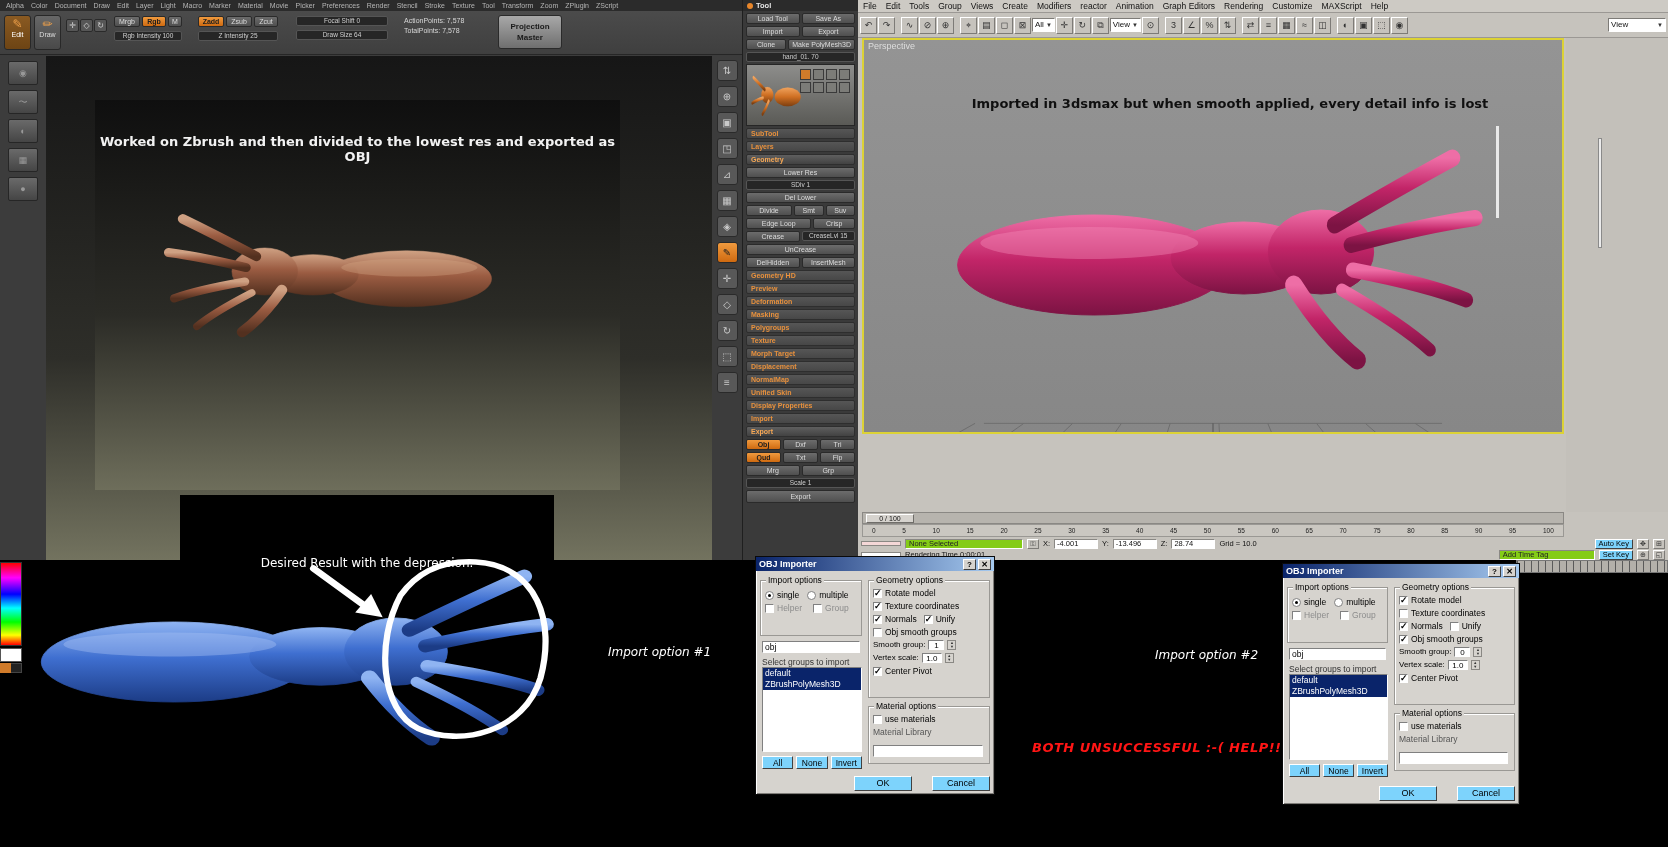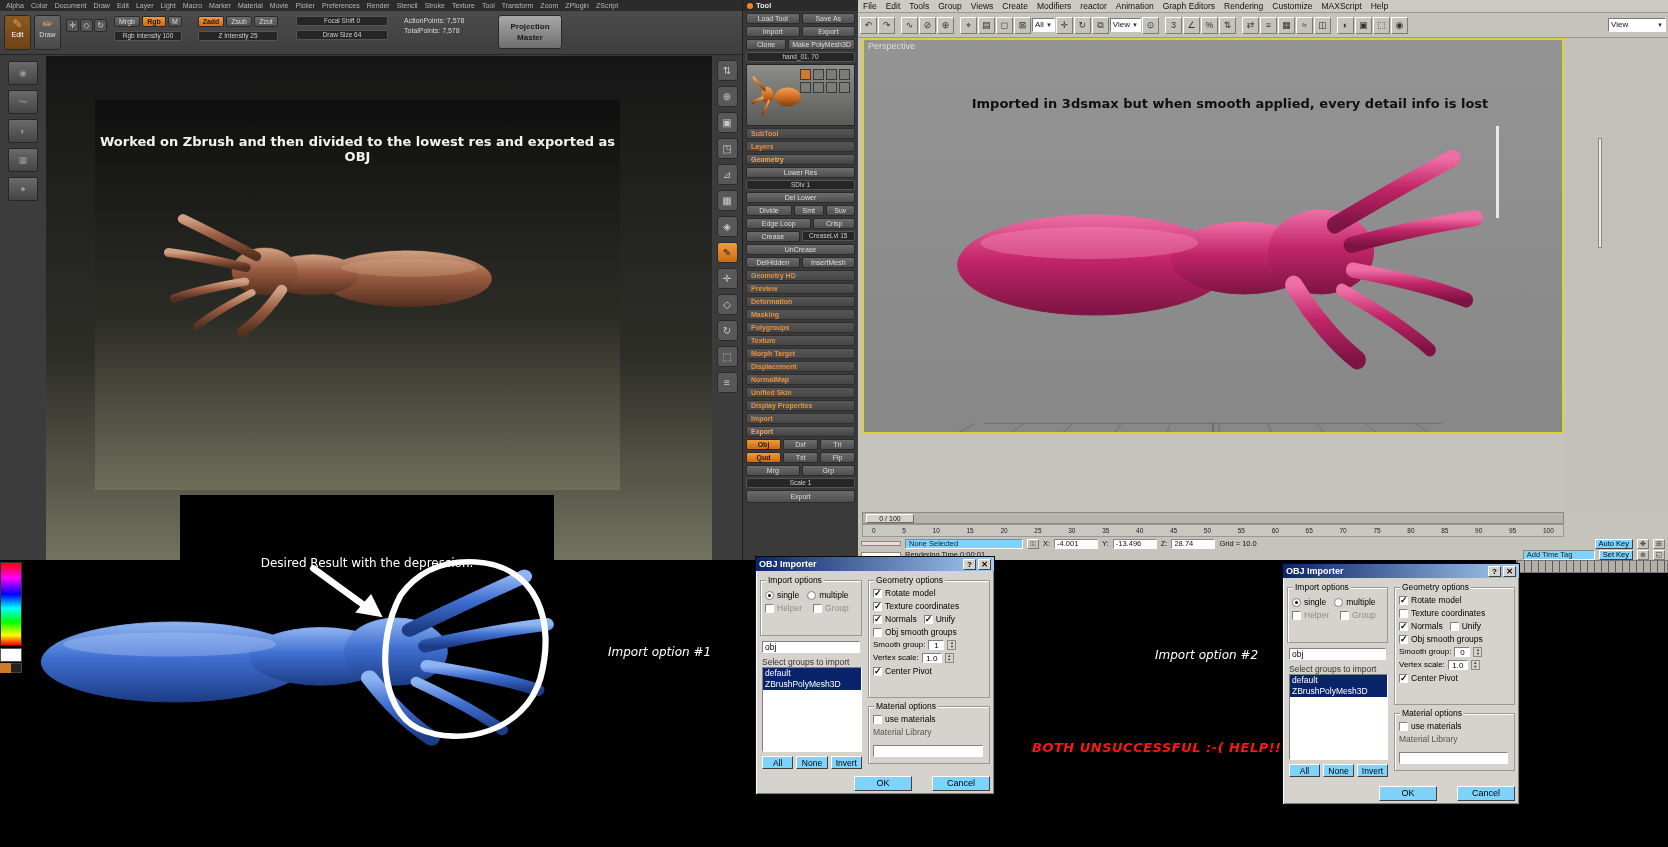--- a/index.html
+++ b/index.html
@@ -59,21 +59,21 @@
   .vp-label{position:absolute;left:4px;top:1px;color:#dedede;font-size:9px;}
   .vp-caption{position:absolute;left:0;top:56px;width:100%;text-align:center;color:#101010;font-size:13px;font-weight:bold;font-family:"DejaVu Sans",sans-serif;padding-left:34px;}
   .vp-white{position:absolute;left:632px;top:86px;width:3px;height:92px;background:#e9e9e9;}
   .max-right{position:absolute;left:708px;top:38px;width:102px;height:474px;background:#c3c0ba;}
   .mr-slit{position:absolute;left:32px;top:100px;width:4px;height:110px;background:#ececec;border:1px solid #8a8a8a;}
   .track{position:absolute;left:4px;top:512px;width:702px;height:12px;background:#b7b4ae;border:1px solid #8a8884;}
   .tchip{position:absolute;left:3px;top:1px;width:48px;height:9px;background:#d6d3ce;border:1px solid;border-color:#fff #6f6d69 #6f6d69 #fff;font-size:7px;line-height:7px;text-align:center;color:#111;}
   .ruler{position:absolute;left:4px;top:524px;width:702px;height:13px;background:#cac7c1;border:1px solid #9a9894;display:flex;justify-content:space-between;align-items:center;padding:0 9px;}
   .tick{font-size:6.5px;color:#222;}
   .strow{position:absolute;left:0;width:100%;height:11px;display:flex;align-items:center;gap:4px;padding:0 3px;}
-  .sunkg{background:#7dd3fc;border:1px solid;border-color:#8a8884 #fff #fff #8a8884;font-size:7.5px;line-height:8px;padding:0 3px;color:#222;height:10px;overflow:hidden;white-space:nowrap;}
+  .sunkg{background:#84cc16;border:1px solid;border-color:#8a8884 #fff #fff #8a8884;font-size:7.5px;line-height:8px;padding:0 3px;color:#222;height:10px;overflow:hidden;white-space:nowrap;}
   .sunkw{background:#fff;border:1px solid;border-color:#8a8884 #fff #fff #8a8884;font-size:7.5px;line-height:8px;padding:0 2px;color:#111;height:10px;width:44px;overflow:hidden;white-space:nowrap;}
   .slab{font-size:7.5px;color:#111;white-space:nowrap;}
   .wbtn{display:inline-block;background:#7dd3fc;border:1px solid;border-color:#fff #404040 #404040 #fff;font-size:9px;text-align:center;color:#000;line-height:13px;}
   .wbtn.small{font-size:7.5px;line-height:8px;height:10px;padding:0 3px;}
   .listener{height:5px;width:40px;border:1px solid #8a8884;flex:none;}
 
   
   .blackband{position:absolute;left:0;top:560px;width:1668px;height:287px;background:#000;}
   .black-ext{position:absolute;left:180px;top:495px;width:374px;height:66px;background:#000;}
   .cap{position:absolute;color:#fff;font-family:"DejaVu Sans",sans-serif;}
@@ -484,21 +484,21 @@
       <span class="slab">Z:</span>
       <span class="sunkw">28.74</span>
       <span class="slab">Grid = 10.0</span>
       <span class="wbtn small" style="margin-left:auto">Auto Key</span>
       <span class="mic" style="width:12px;height:10px;line-height:8px;font-size:7px">✥</span>
       <span class="mic" style="width:12px;height:10px;line-height:8px;font-size:7px">⊞</span>
     </div>
     <div class="strow" style="top:549px">
       <span class="listener" style="background:#ffffff"></span>
       <span class="slab">Rendering Time 0:00:01</span>
-      <span class="sunkg" style="margin-left:auto;width:72px">Add Time Tag</span>
+      <span class="sunkg" style="margin-left:auto;width:96px">Add Time Tag</span>
       <span class="wbtn small">Set Key</span>
       <span class="mic" style="width:12px;height:10px;line-height:8px;font-size:7px">⊕</span>
       <span class="mic" style="width:12px;height:10px;line-height:8px;font-size:7px">◱</span>
     </div>
   </section>
 
   <div class="blackband"></div>
   <div class="black-ext"></div>
   <div class="tickstrip"></div>
 

